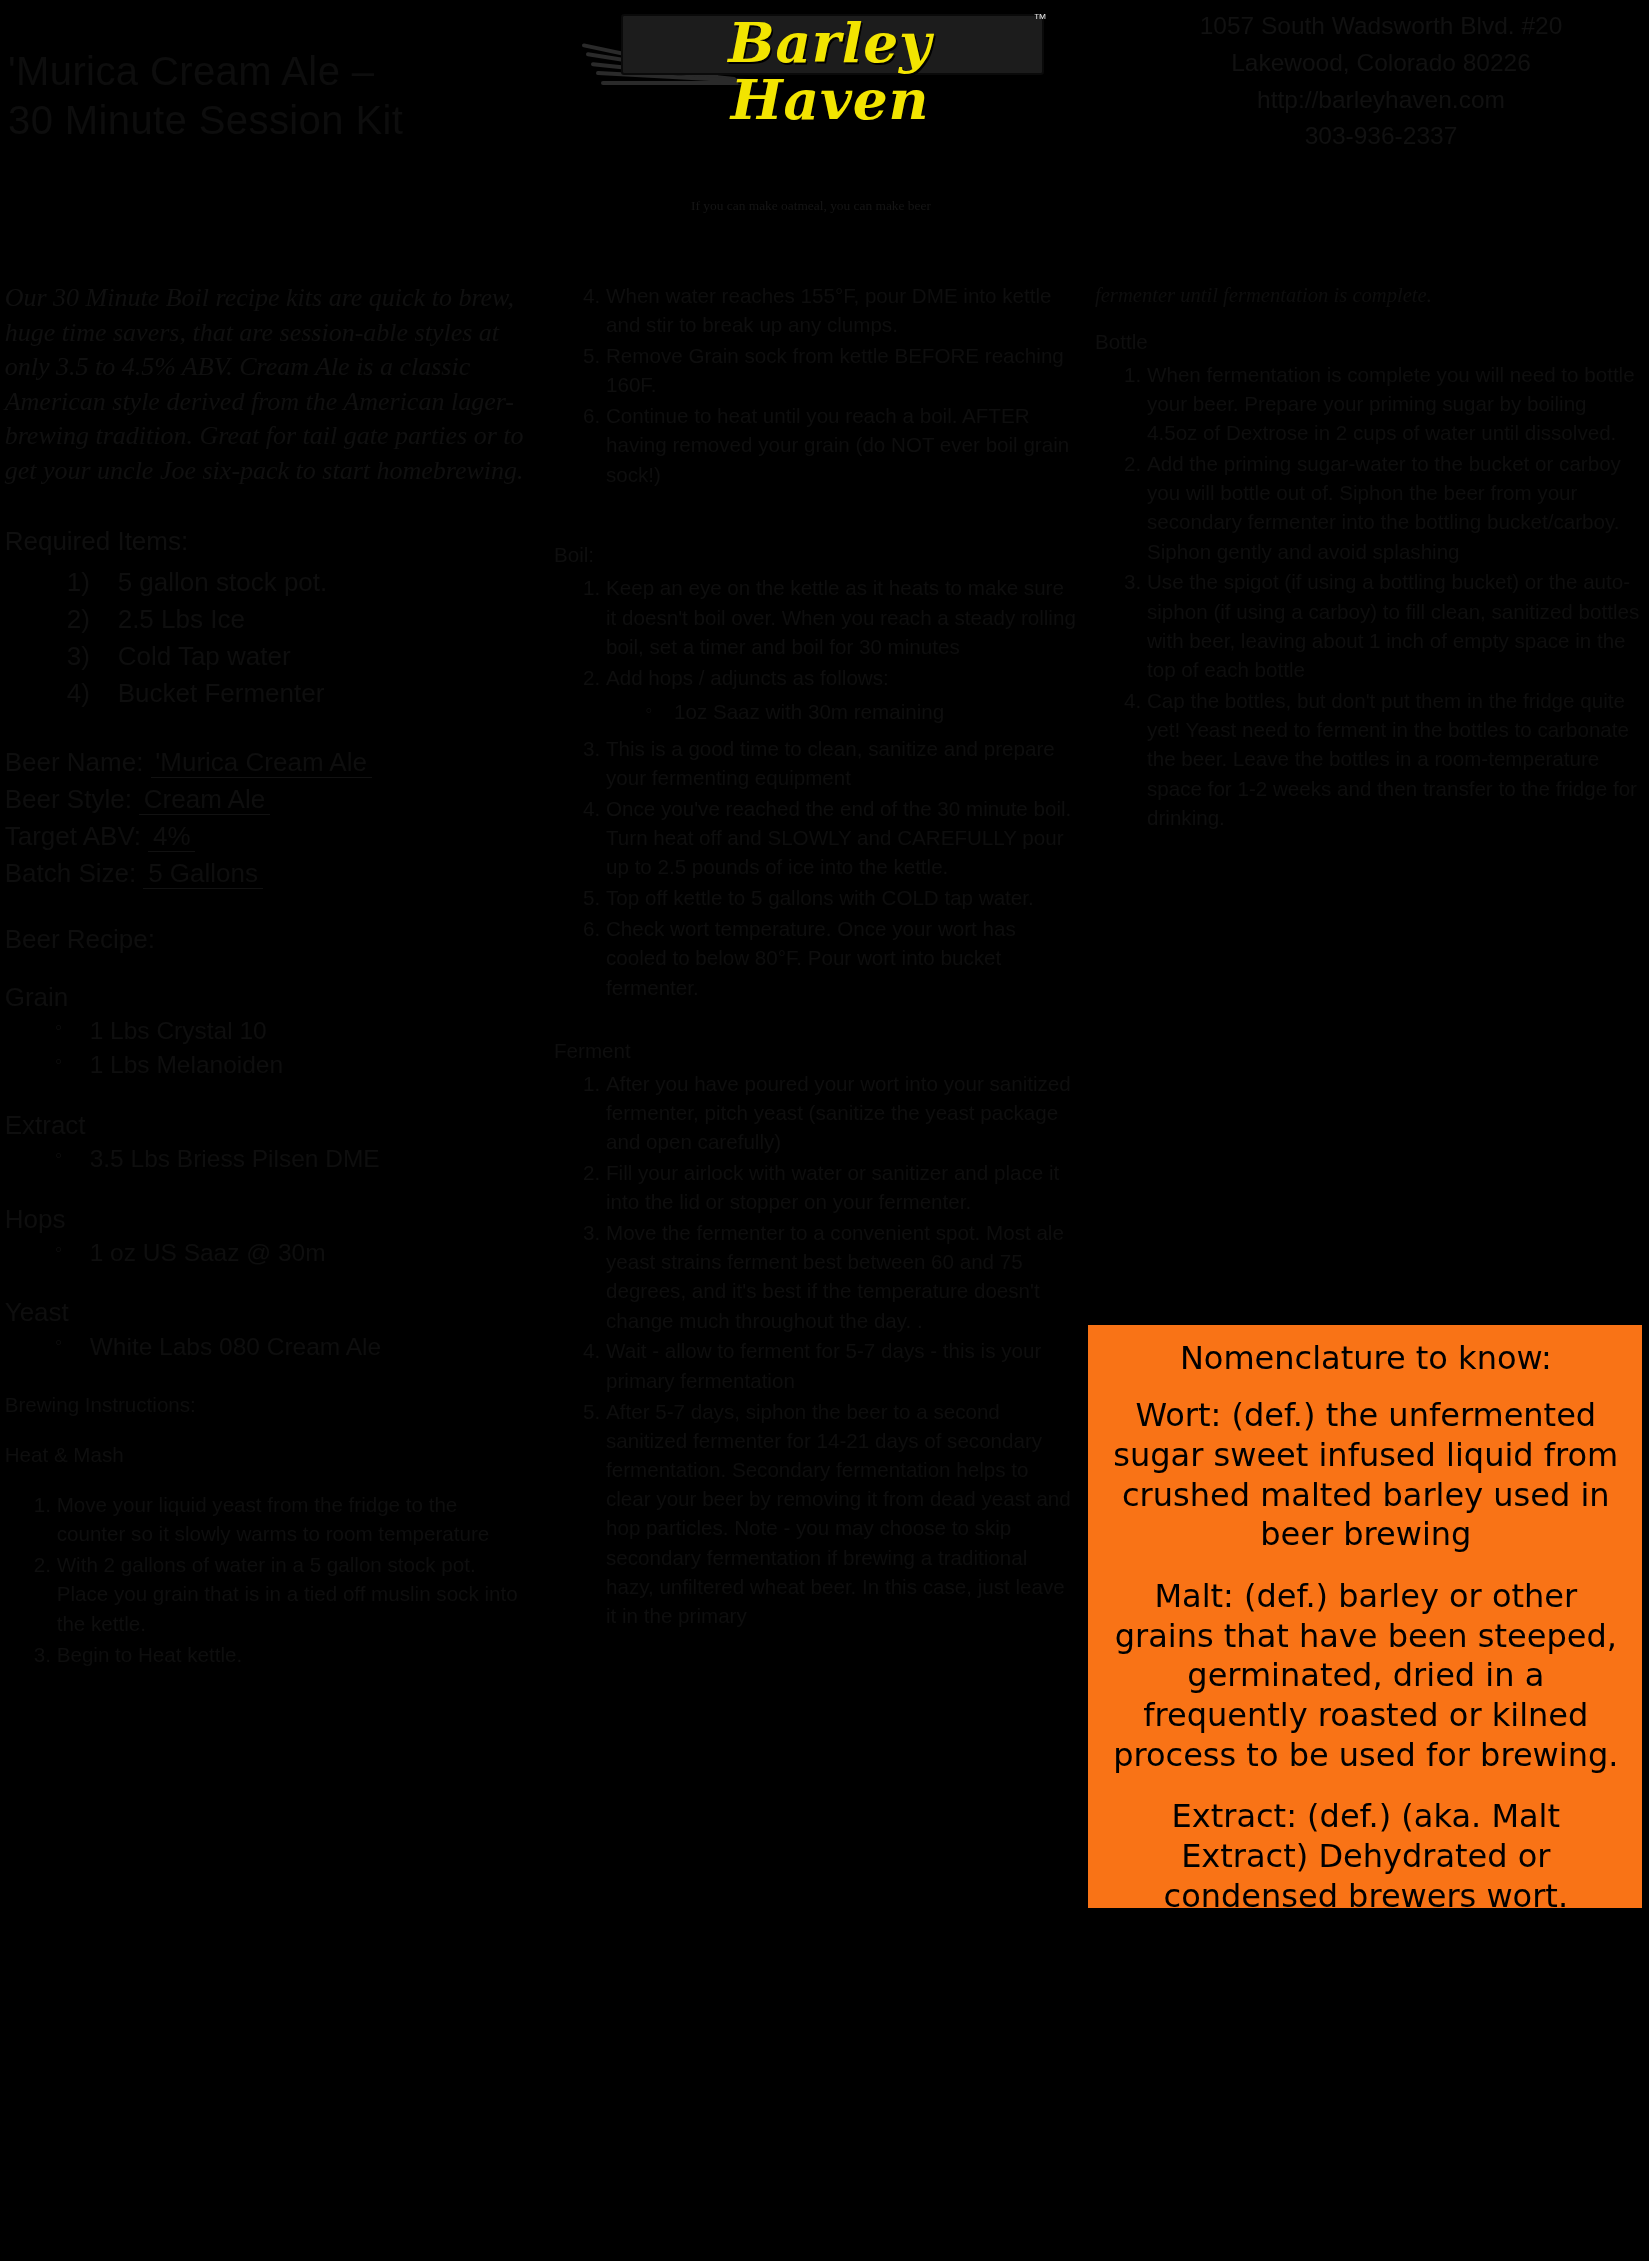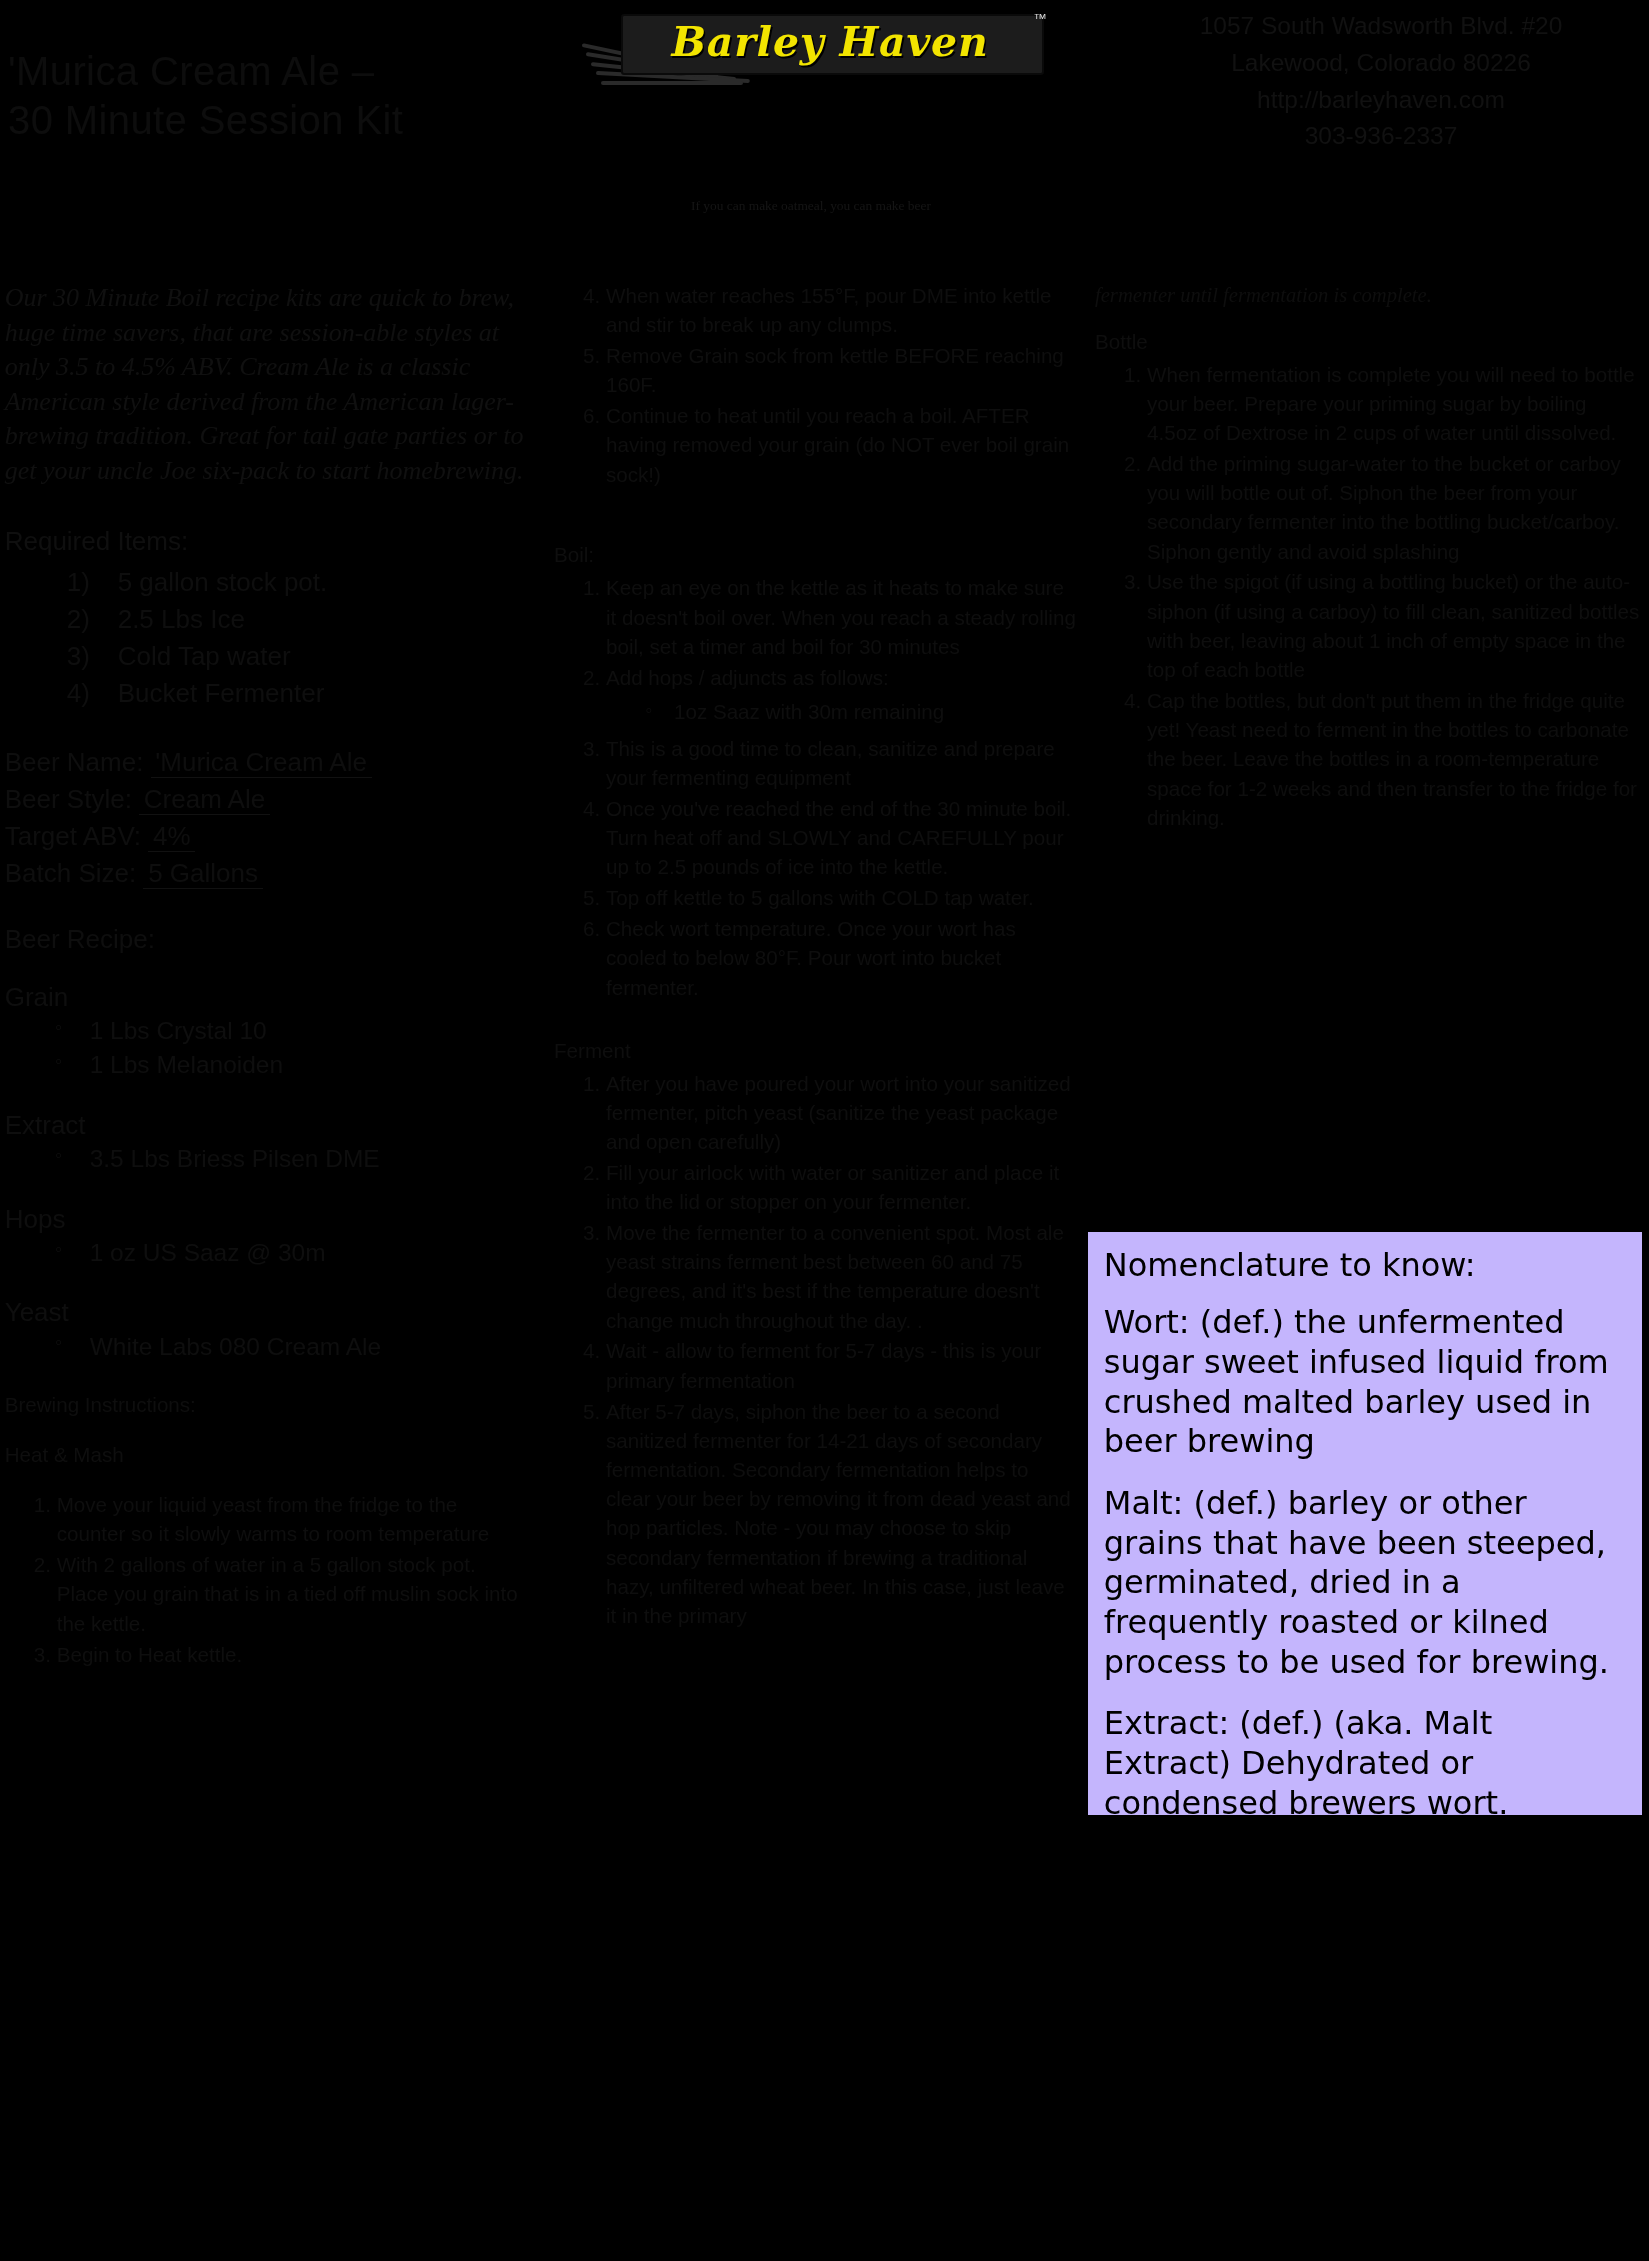--- a/index.html
+++ b/index.html
@@ -65,21 +65,21 @@
     position: absolute;
     left: 47px;
     top: 6.3px;
     width: 419px;
     height: 57px;
     line-height: 57px;
     text-align: center;
     font-family: "DejaVu Serif", serif;
     font-weight: bold;
     font-style: italic;
-    font-size: 41px;
+    font-size: 55px;
     color: #f2e400;
     letter-spacing: 0.8px;
     text-shadow: 1.6px 1.6px 0 #000;
   }
   .logo-tm {
     position: absolute;
     right: 1.6px;
     top: 3.2px;
     font-size: 13.4px;
     color: #d8d8d8;
@@ -219,27 +219,28 @@
     left: 3.2px;
     top: -1.6px;
   }
   .it { font-family: "Liberation Serif", serif; font-style: italic; }
   .gap { height: 17.4px; }
 
   
   .nomen {
     position: absolute;
     left: 1088px;
-    top: 1232px;
+    top: 1325px;
     width: 554px;
     height: 583px;
-    background: #c4b5fd;
+    background: #f97316;
     color: #000000;
     padding: 11px 14.2px 8px 14.2px;
     box-sizing: border-box;
+    text-align: center;
   }
   .nomen h2 {
     font-family: "DejaVu Sans", sans-serif;
     font-size: 32px;
     font-weight: normal;
     margin: 3.2px 0 19px 1.6px;
   }
   .nomen p {
     font-family: "DejaVu Sans", sans-serif;
     font-size: 32px;

